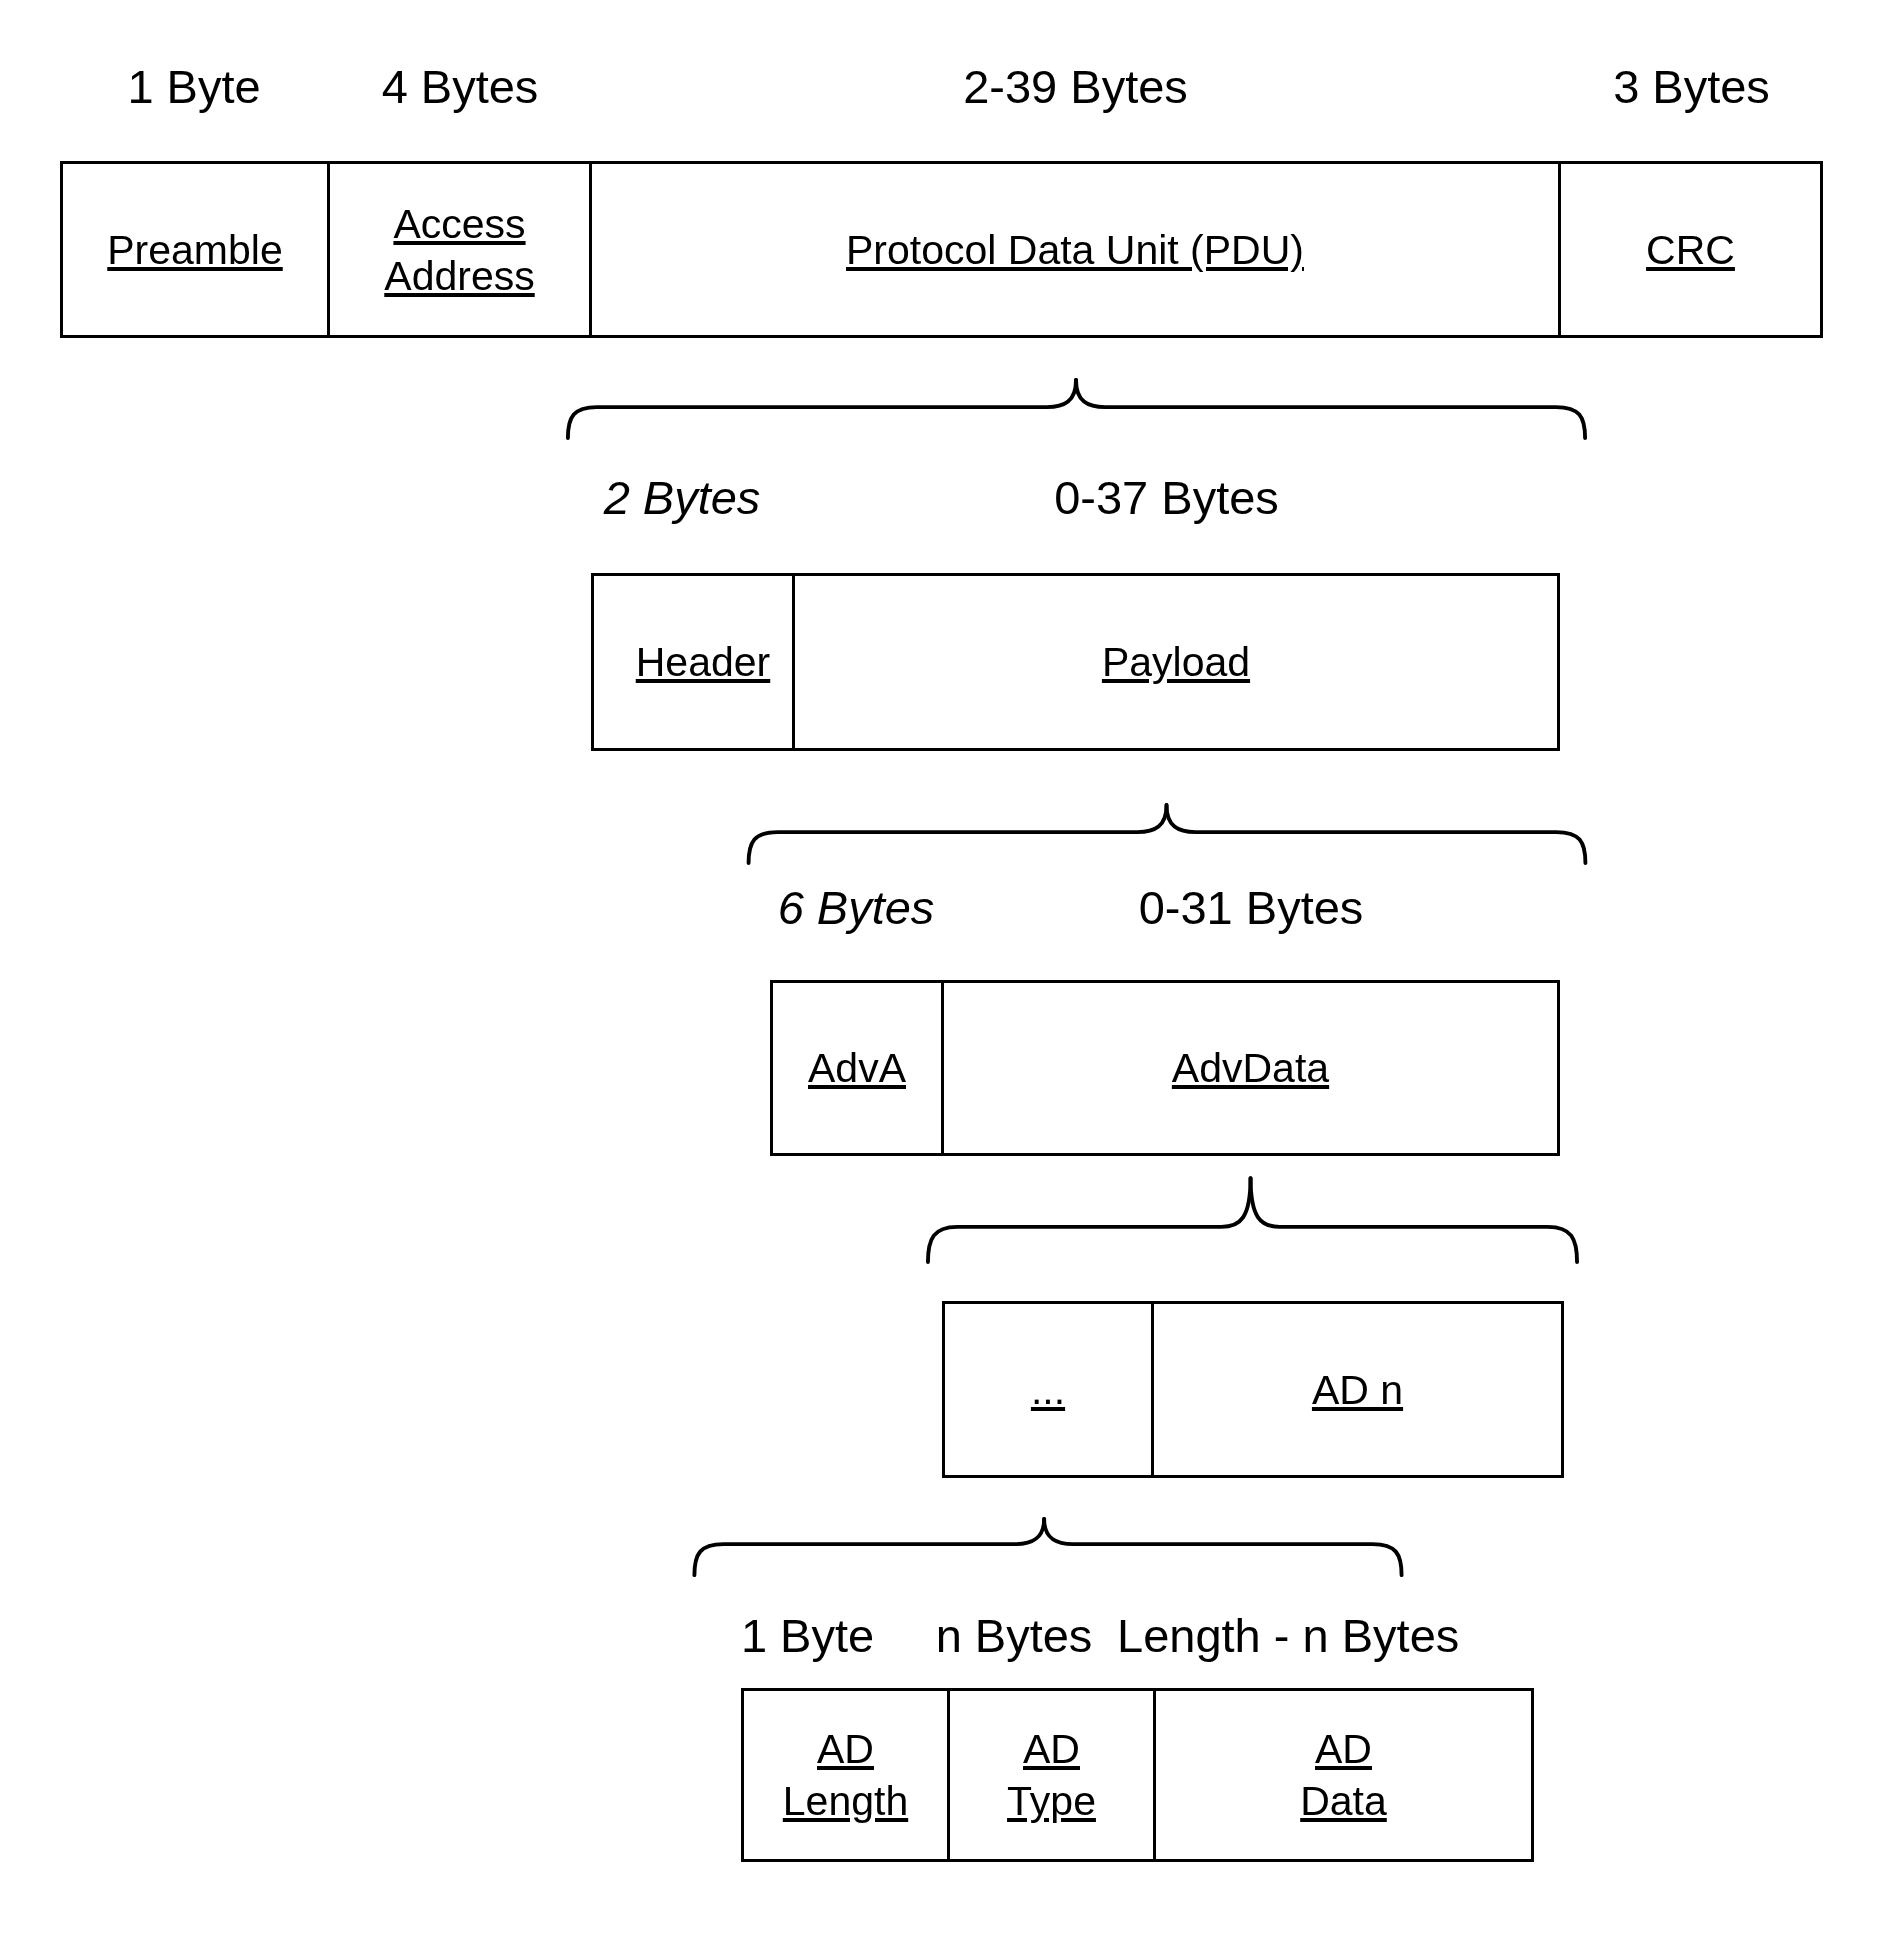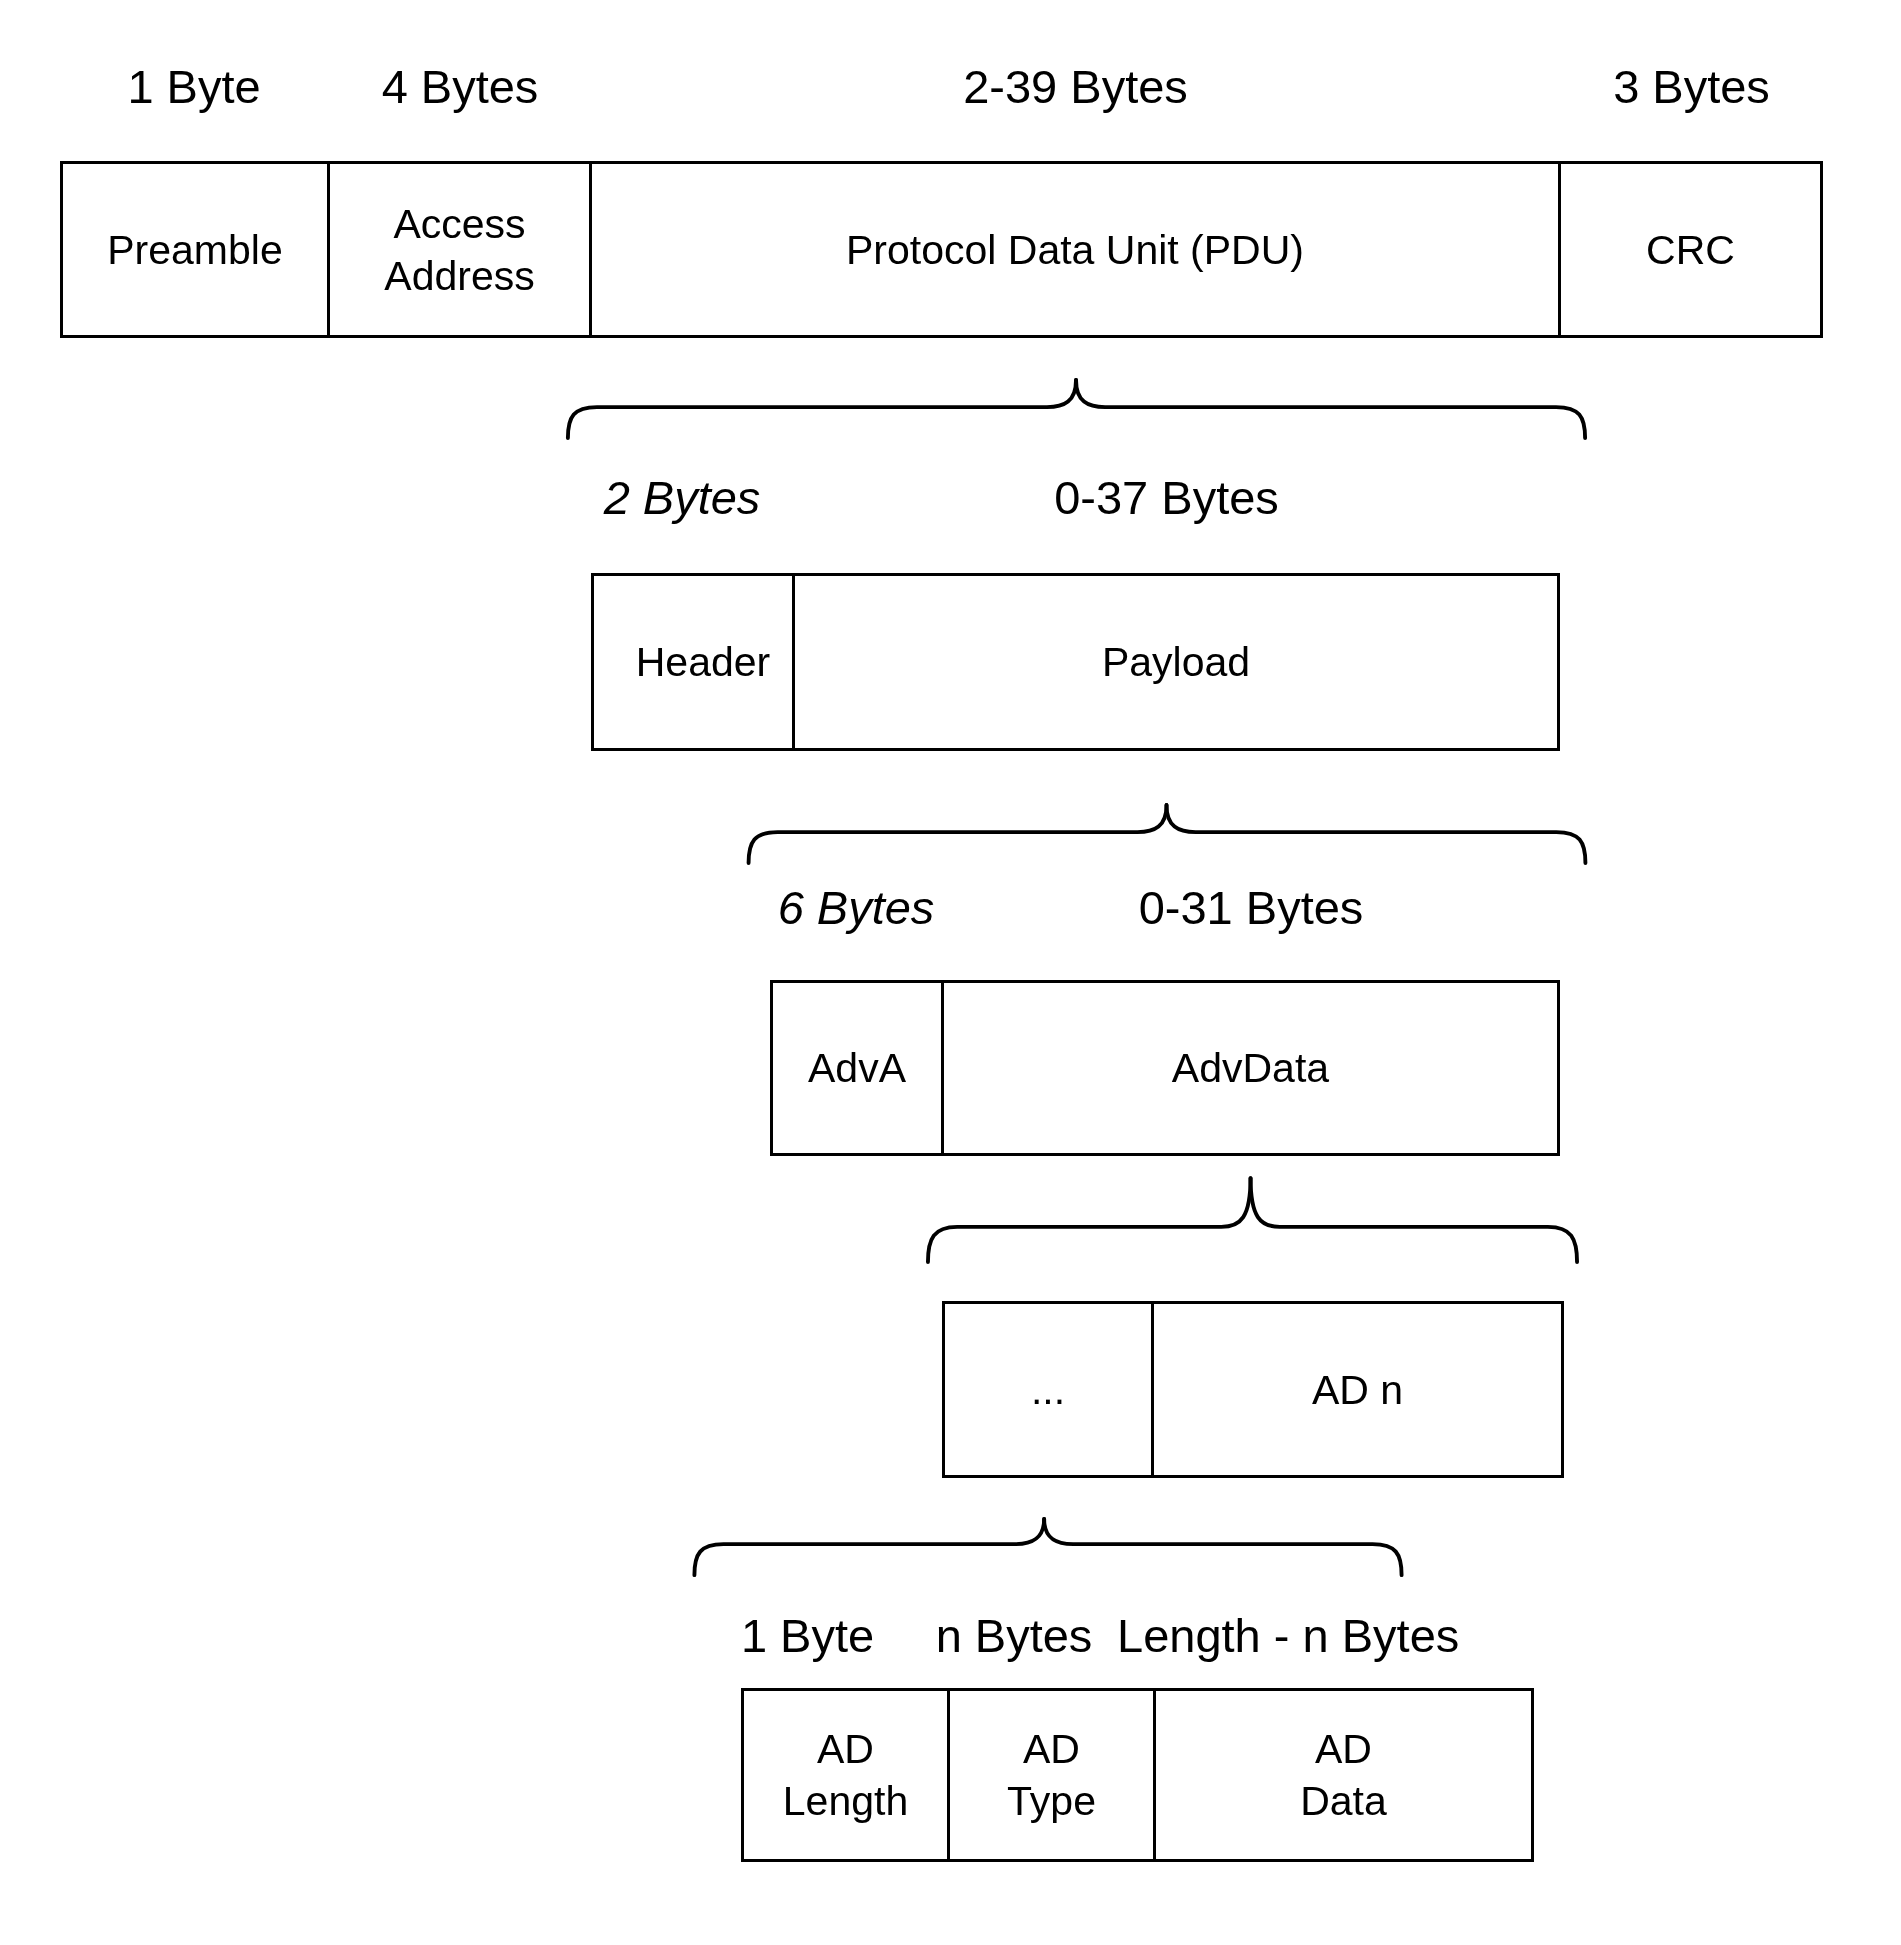--- a/index.html
+++ b/index.html
@@ -22,20 +22,21 @@
     text-align: center;
     white-space: nowrap;
     color: #000000;
   }
   .box-row {
     position: absolute;
     display: flex;
     border: 3.9px solid #000000;
     background: #ffffff;
     box-sizing: border-box;
+    text-decoration: underline;
   }
   .cell {
     display: flex;
     flex-direction: column;
     align-items: center;
     justify-content: center;
     text-align: center;
     font-size: 41px;
     line-height: 52px;
     box-sizing: border-box;

